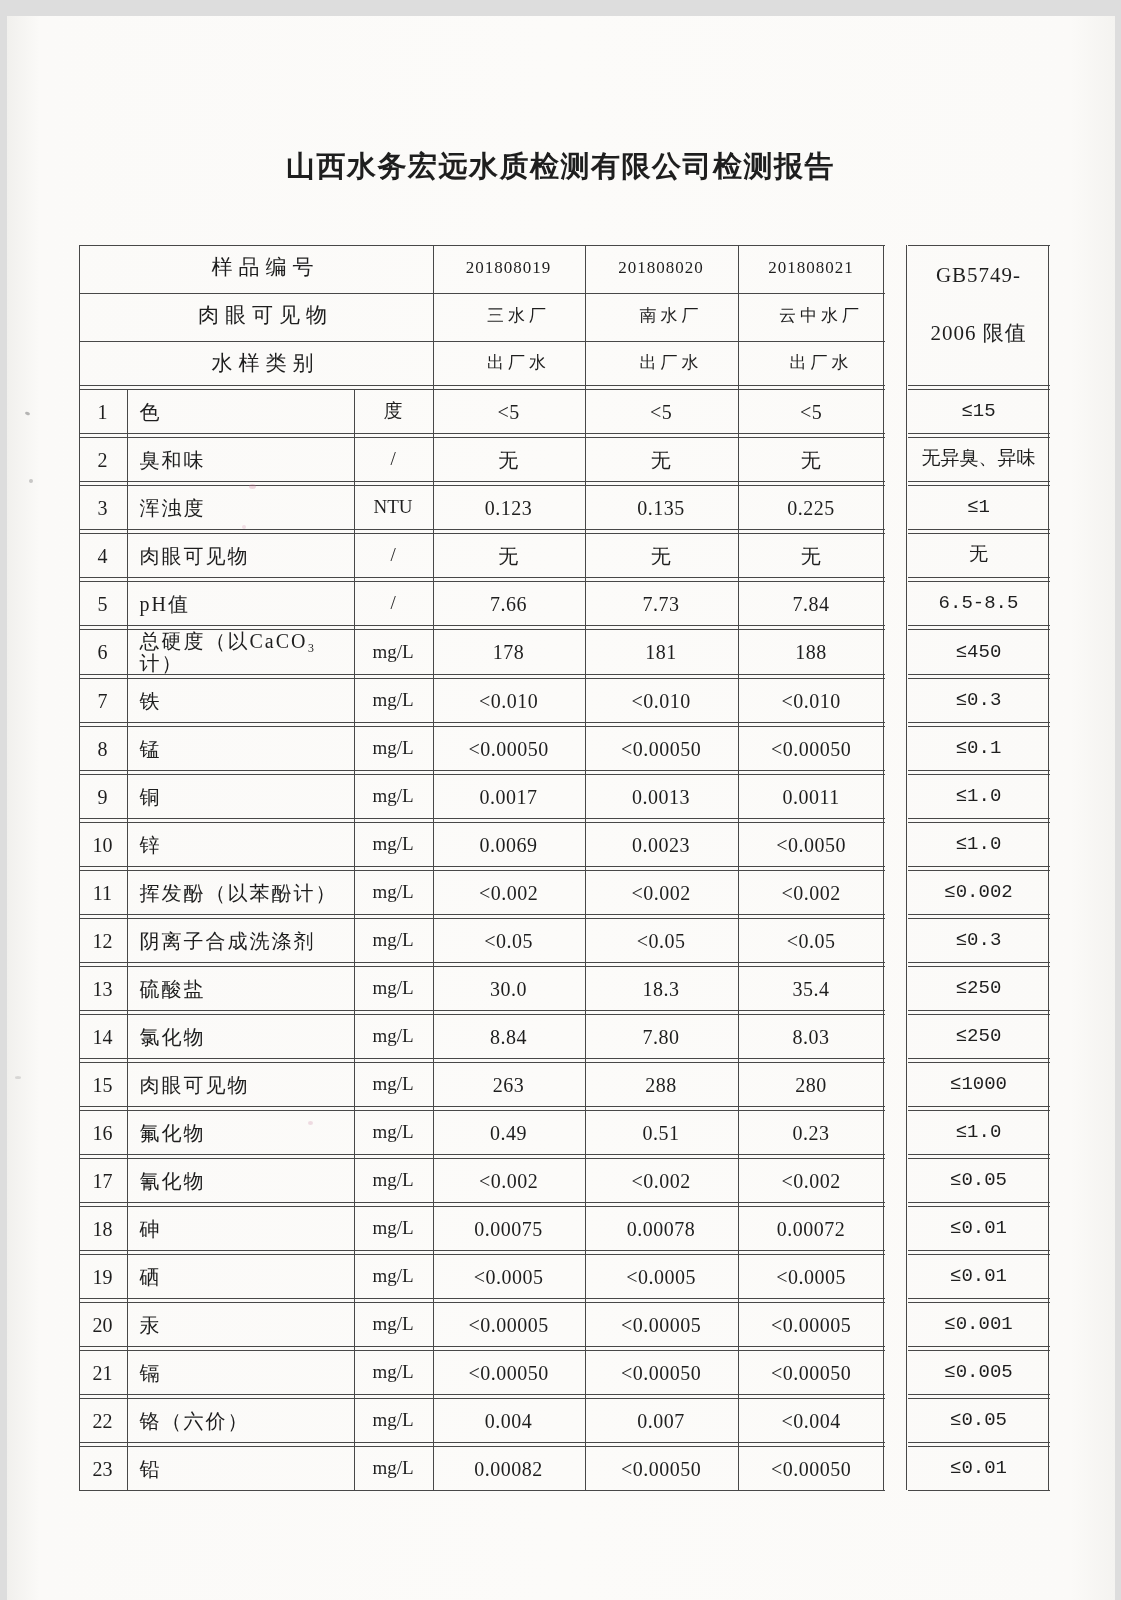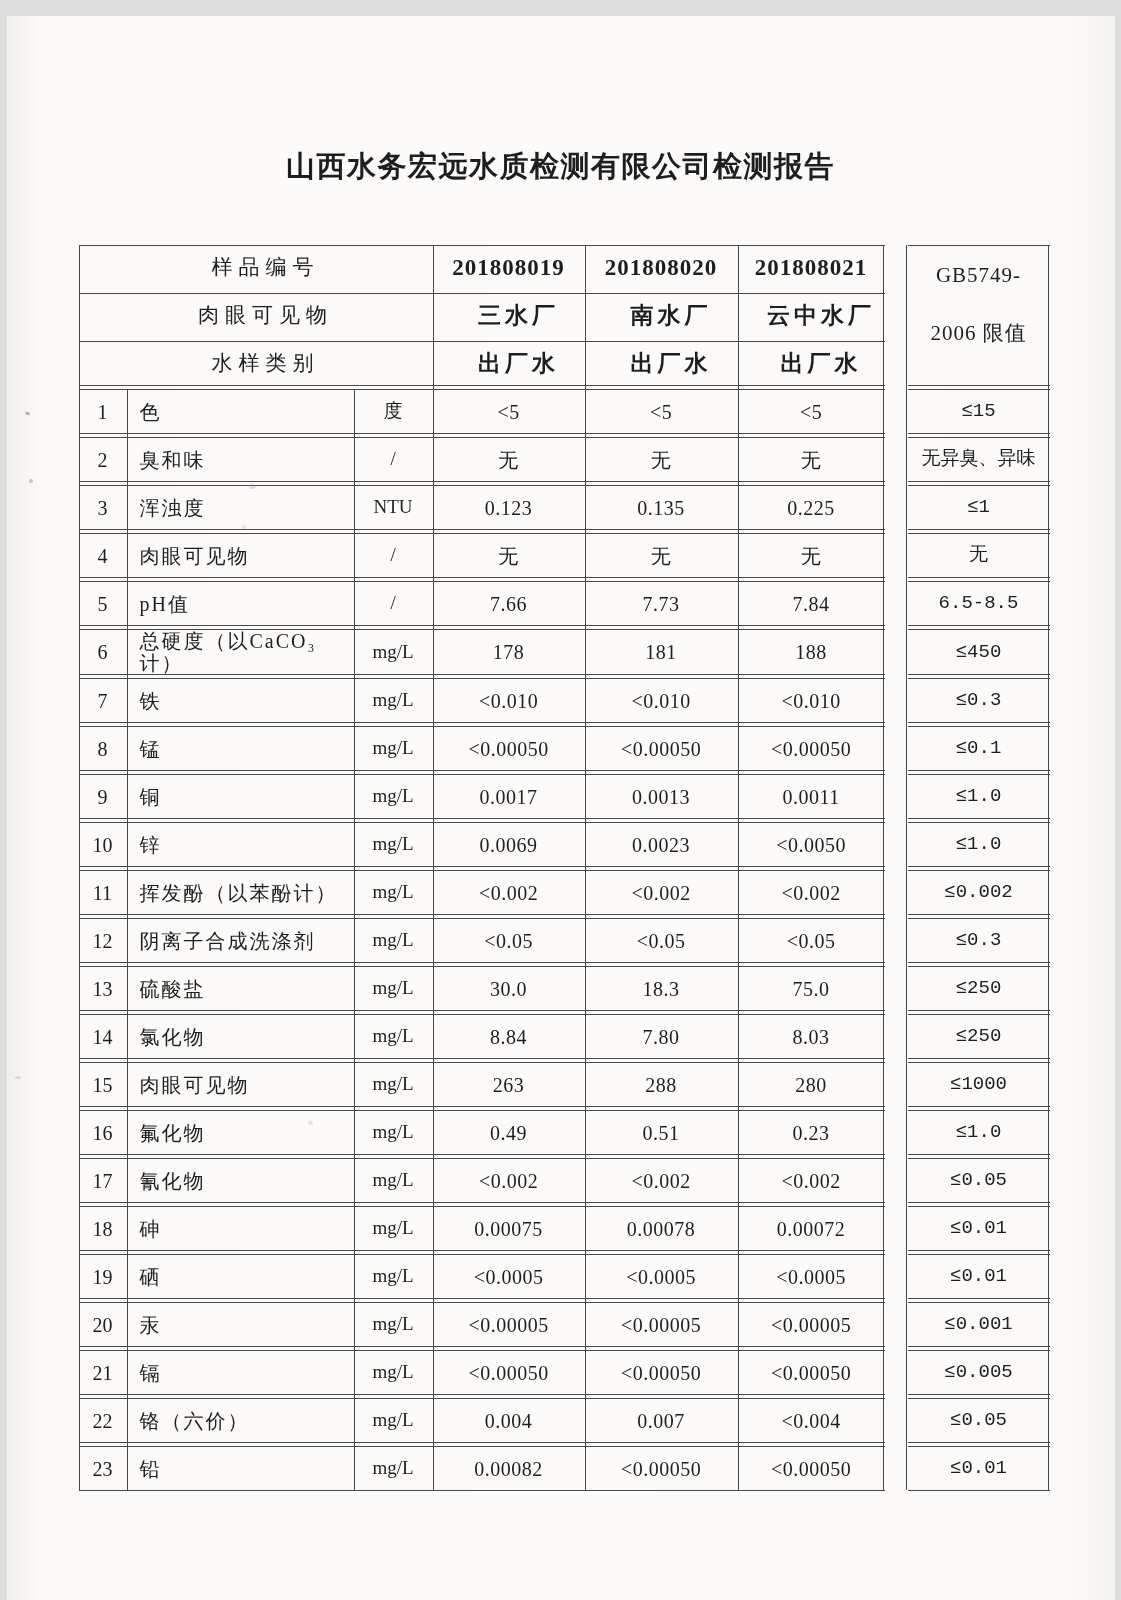--- a/index.html
+++ b/index.html
@@ -38,21 +38,21 @@
   td{
     height:45px;padding:0;box-sizing:border-box;
     text-align:center;vertical-align:middle;overflow:hidden;
     font-size:20px;line-height:1.1;
   }
   .bt{border-top:1.6px solid var(--line);}
   .bb{border-bottom:1.6px solid var(--line);}
   td.gap{border:none;}
 
   .label{font-size:21px;letter-spacing:6px;padding-left:20px;}
-  .vhead{font-size:23px;letter-spacing:1px;font-weight:bold;}
+  .vhead{font-size:17px;letter-spacing:1px;}
   .vhead.cn{letter-spacing:4px;padding-left:20px;}
   .num{font-size:20px;}
   .param{text-align:left;padding-left:13px;letter-spacing:2px;font-size:20px;}
   .unit{font-size:19px;}
   .val{font-size:20px;letter-spacing:0.5px;}
   .limit{font-size:19px;font-family:Liberation Mono, monospace;}
   .limithead{
     font-size:21px;letter-spacing:1px;
     vertical-align:top;
   }
@@ -244,21 +244,21 @@
             <td class="bt bb val">&lt;0.05</td>
             <td class="gap"></td>
             <td class="bt bb limit">≤0.3</td>
           </tr>
           <tr>
             <td class="bt bb num">13</td>
             <td class="bt bb param">硫酸盐</td>
             <td class="bt bb unit">mg/L</td>
             <td class="bt bb val">30.0</td>
             <td class="bt bb val">18.3</td>
-            <td class="bt bb val">75.0</td>
+            <td class="bt bb val">35.4</td>
             <td class="gap"></td>
             <td class="bt bb limit">≤250</td>
           </tr>
           <tr>
             <td class="bt bb num">14</td>
             <td class="bt bb param">氯化物</td>
             <td class="bt bb unit">mg/L</td>
             <td class="bt bb val">8.84</td>
             <td class="bt bb val">7.80</td>
             <td class="bt bb val">8.03</td>

